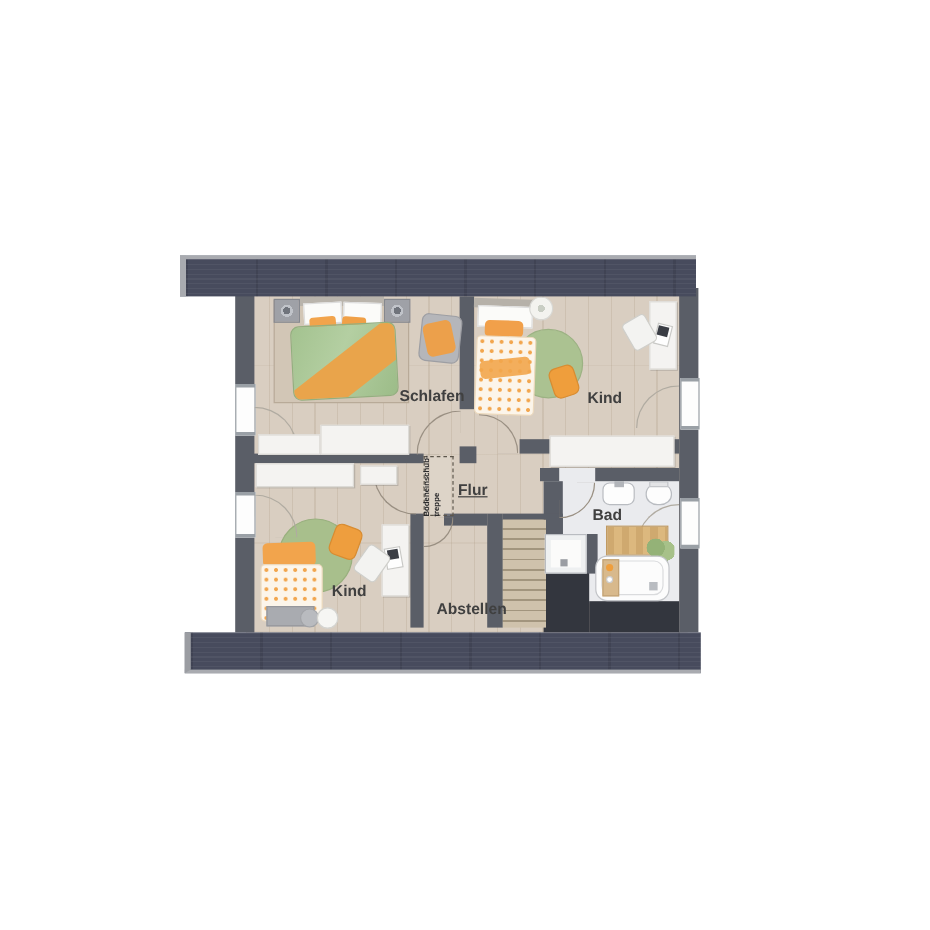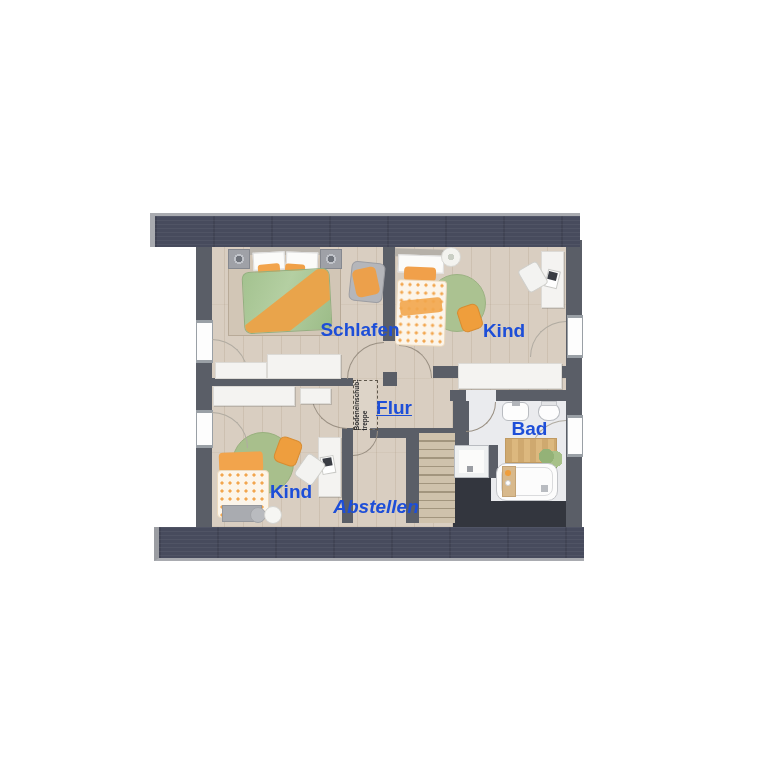--- a/index.html
+++ b/index.html
@@ -142,27 +142,27 @@
   .tub-drain{left:541px;top:485px;width:7px;height:7px;background:#b9bcc1;}
 
   
   .roof{background-color:#474b5d;
     background-image:repeating-linear-gradient(180deg,rgba(255,255,255,.05) 0 1px,rgba(0,0,0,0) 1px 4px),
                      repeating-linear-gradient(90deg,rgba(0,0,0,.10) 0 2px,rgba(0,0,0,0) 2px 58px);}
   .roof-top{left:150px;top:213px;width:430px;height:34px;border-top:3px solid #a9abb0;border-left:5px solid #a9abb0;box-sizing:border-box;}
   .roof-bottom{left:154px;top:527px;width:430px;height:34px;border-bottom:3px solid #a9abb0;border-left:5px solid #9b9da2;box-sizing:border-box;}
 
   
-  .room-label{transform:translate(-50%,-50%);font-size:19px;font-weight:700;color:#1d4ed8;white-space:nowrap;}
+  .room-label{transform:translate(-50%,-50%);font-size:13px;font-weight:700;color:#404040;white-space:nowrap;}
   .lbl-schlafen{left:360px;top:330px;}
   .lbl-kind-top{left:504px;top:331px;}
   .lbl-flur{left:394px;top:408px;text-decoration:underline;}
-  .lbl-bad{left:506px;top:429px;padding-left:47px;}
+  .lbl-bad{left:506px;top:429px;}
   .lbl-kind-bottom{left:291px;top:492px;}
-  .lbl-abstellen{left:376px;top:507px;font-style:italic;}
+  .lbl-abstellen{left:393px;top:507px;}
 </style>
 </head>
 <body>
 
 <div class="stage">
 
   <div class="abs floor-base"></div>
   <div class="abs bad-floor"></div>
   <div class="abs void void-a"></div>
   <div class="abs void void-b"></div>

